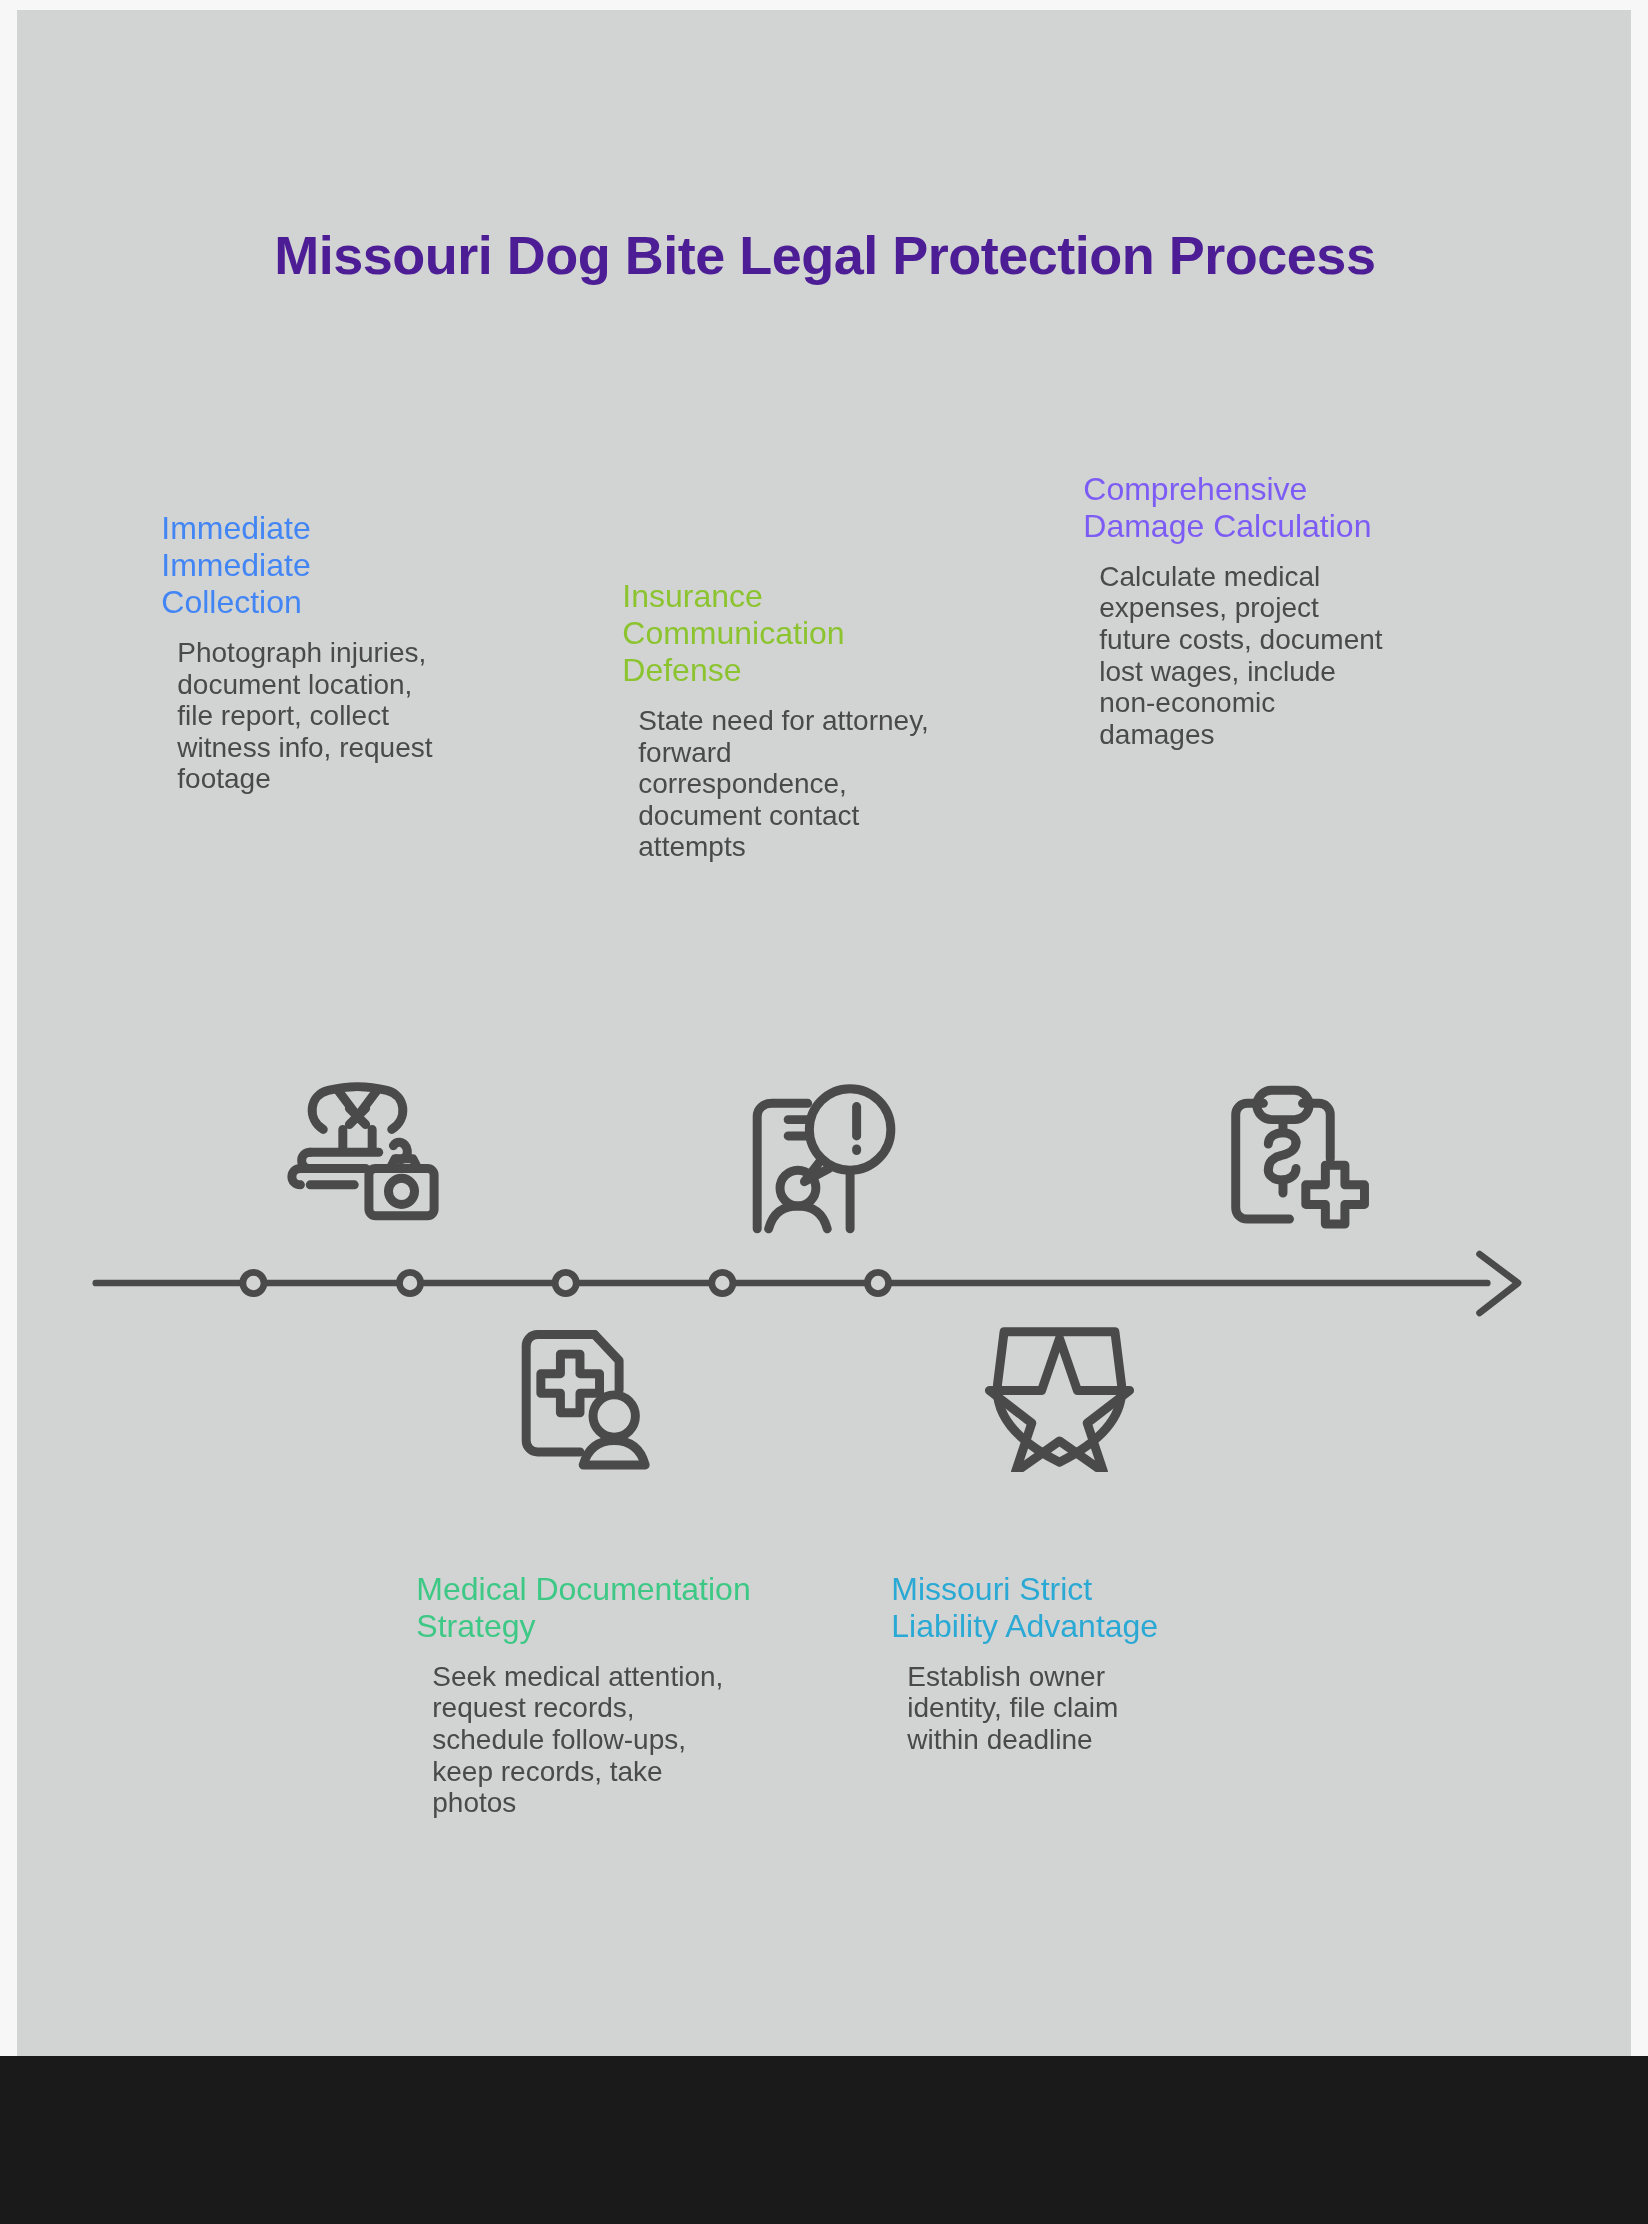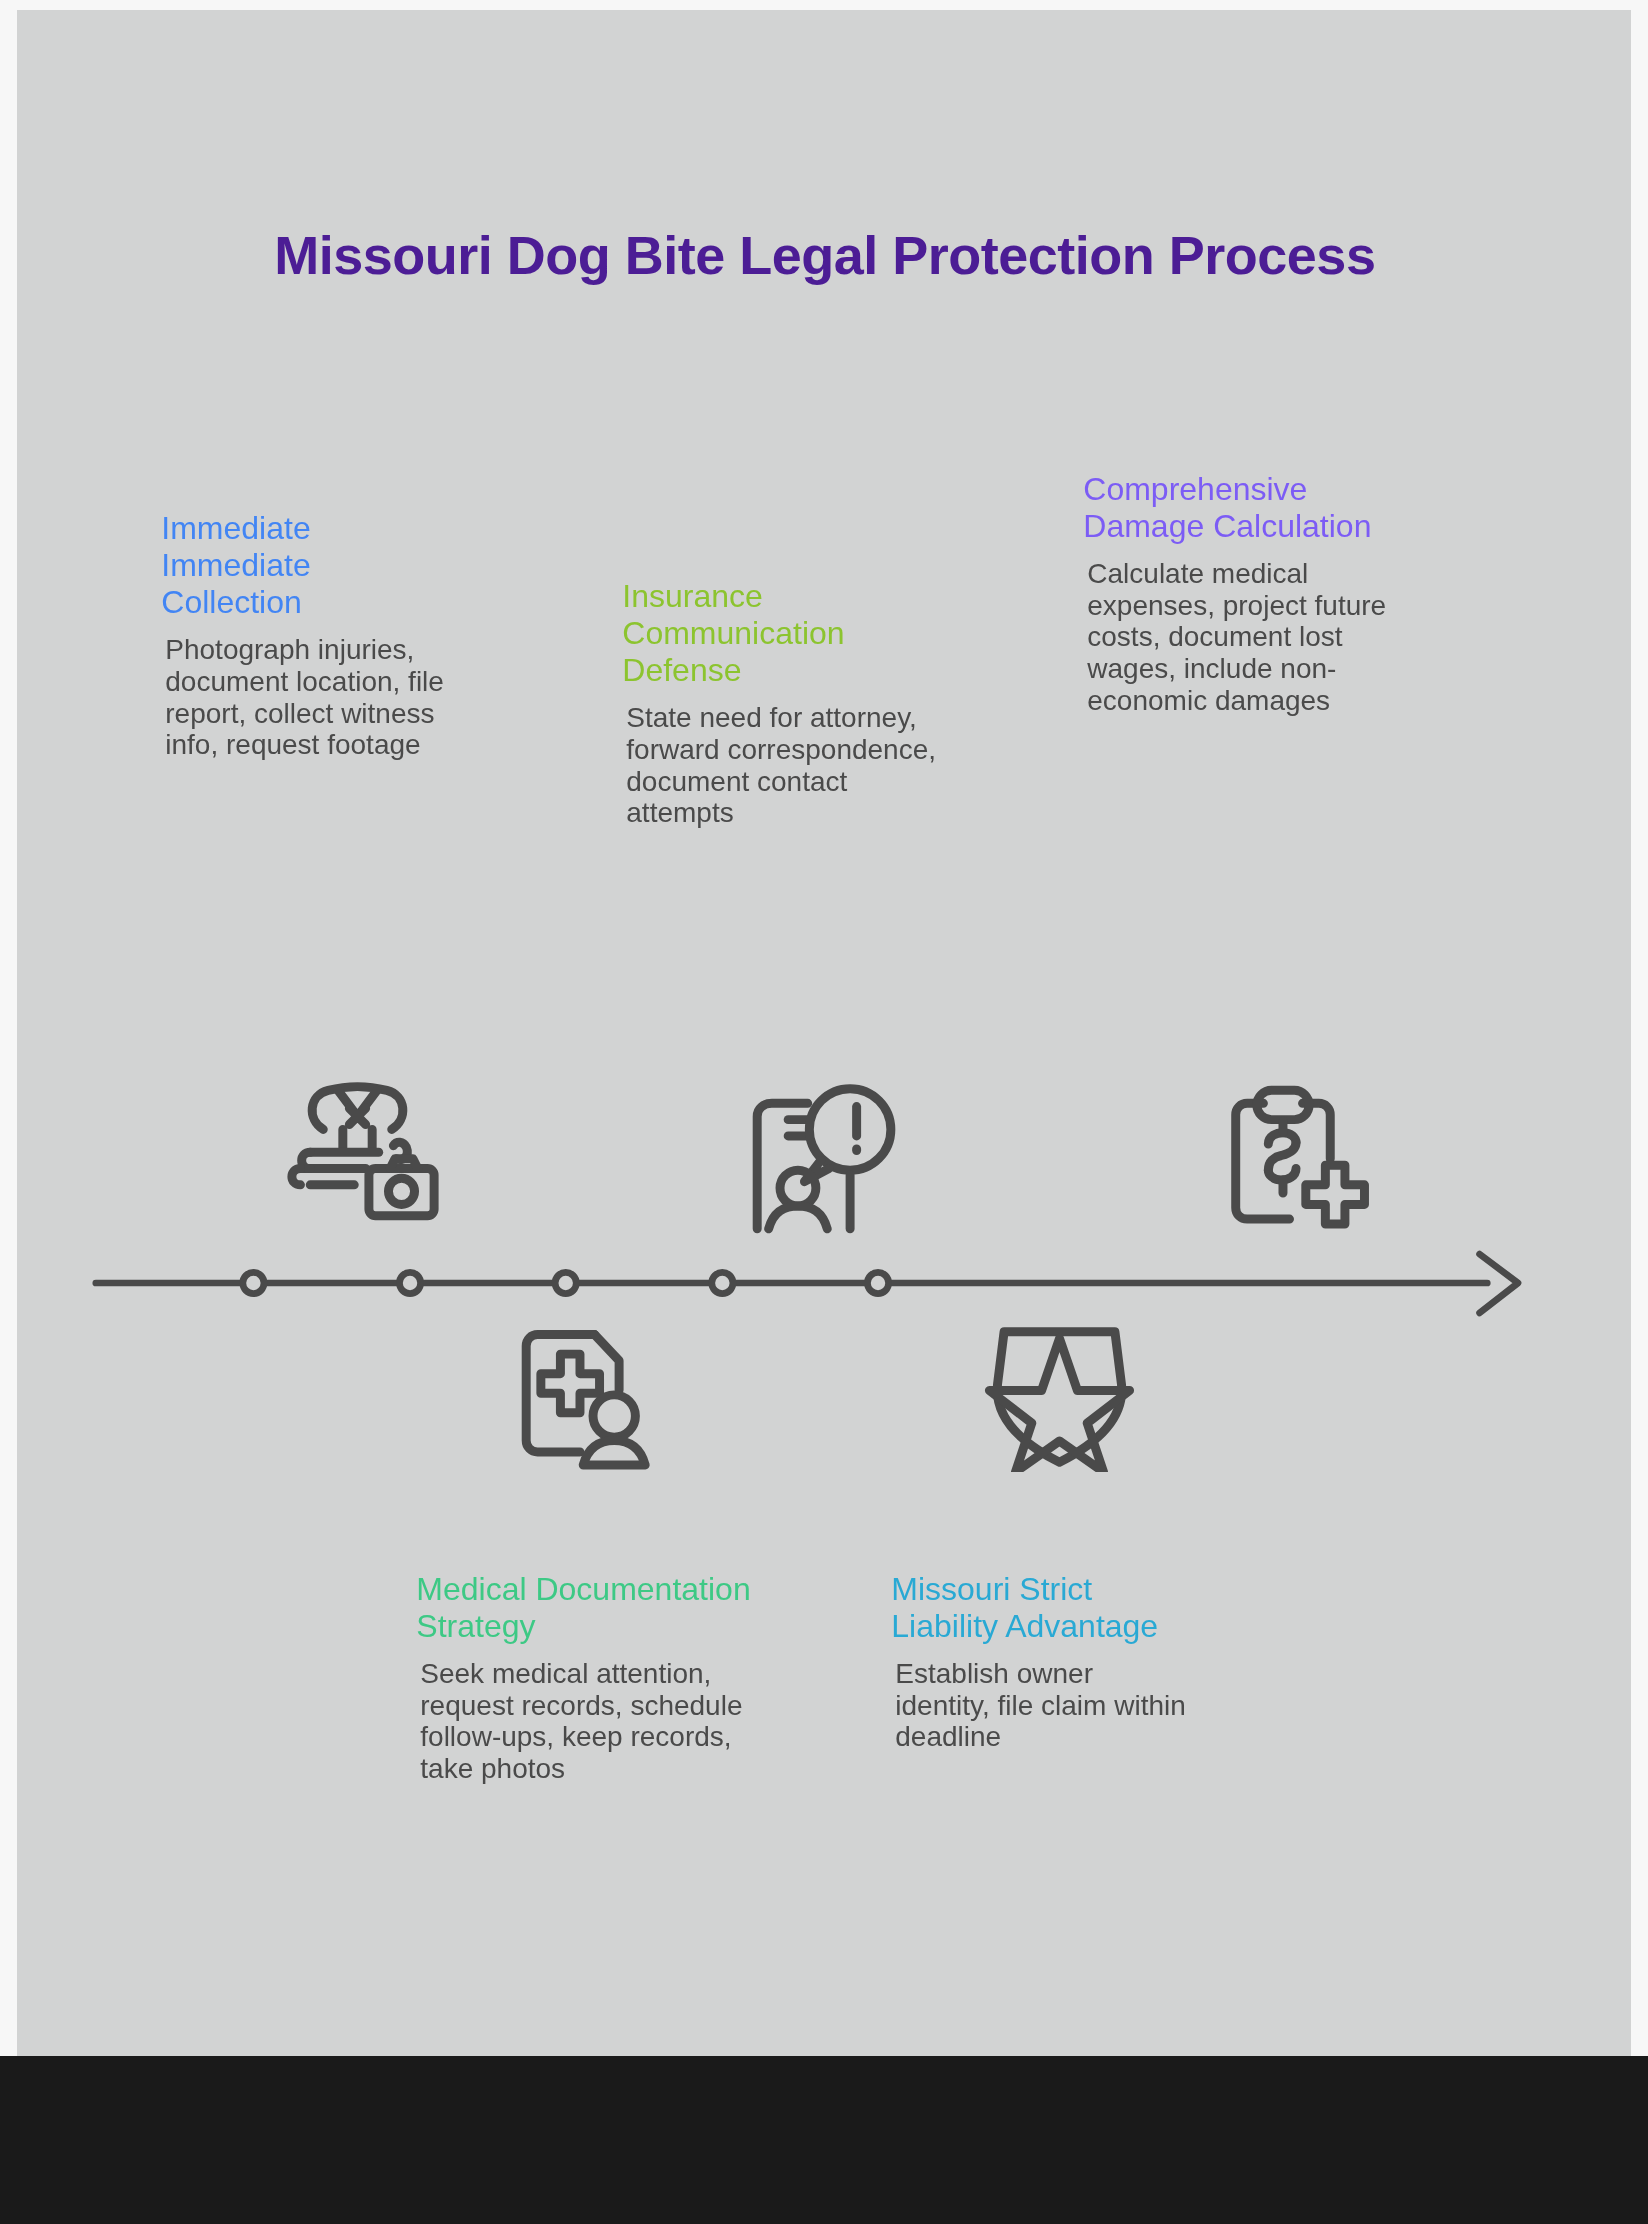--- a/index.html
+++ b/index.html
@@ -53,21 +53,21 @@
   .card-title {
     font-size: 32px;
     line-height: 1.16;
     font-weight: normal;
     margin: 0 0 13.4px 0;
   }
   .card-body {
     font-size: 28px;
     line-height: 1.13;
     color: #4a4a4a;
-    margin: 4px;
+    margin: 16px;
   }
 
   
   #card-1 { left: 144px;  top: 500px;  width: 298px; }
   #card-2 { left: 605px;  top: 548px;  width: 336px; }
   #card-3 { left: 1066px; top: 461px;  width: 327px; }
   
   #card-4 { left: 399px;  top: 1561px; width: 336px; }
   #card-5 { left: 874px;  top: 1561px; width: 307px; }
 

